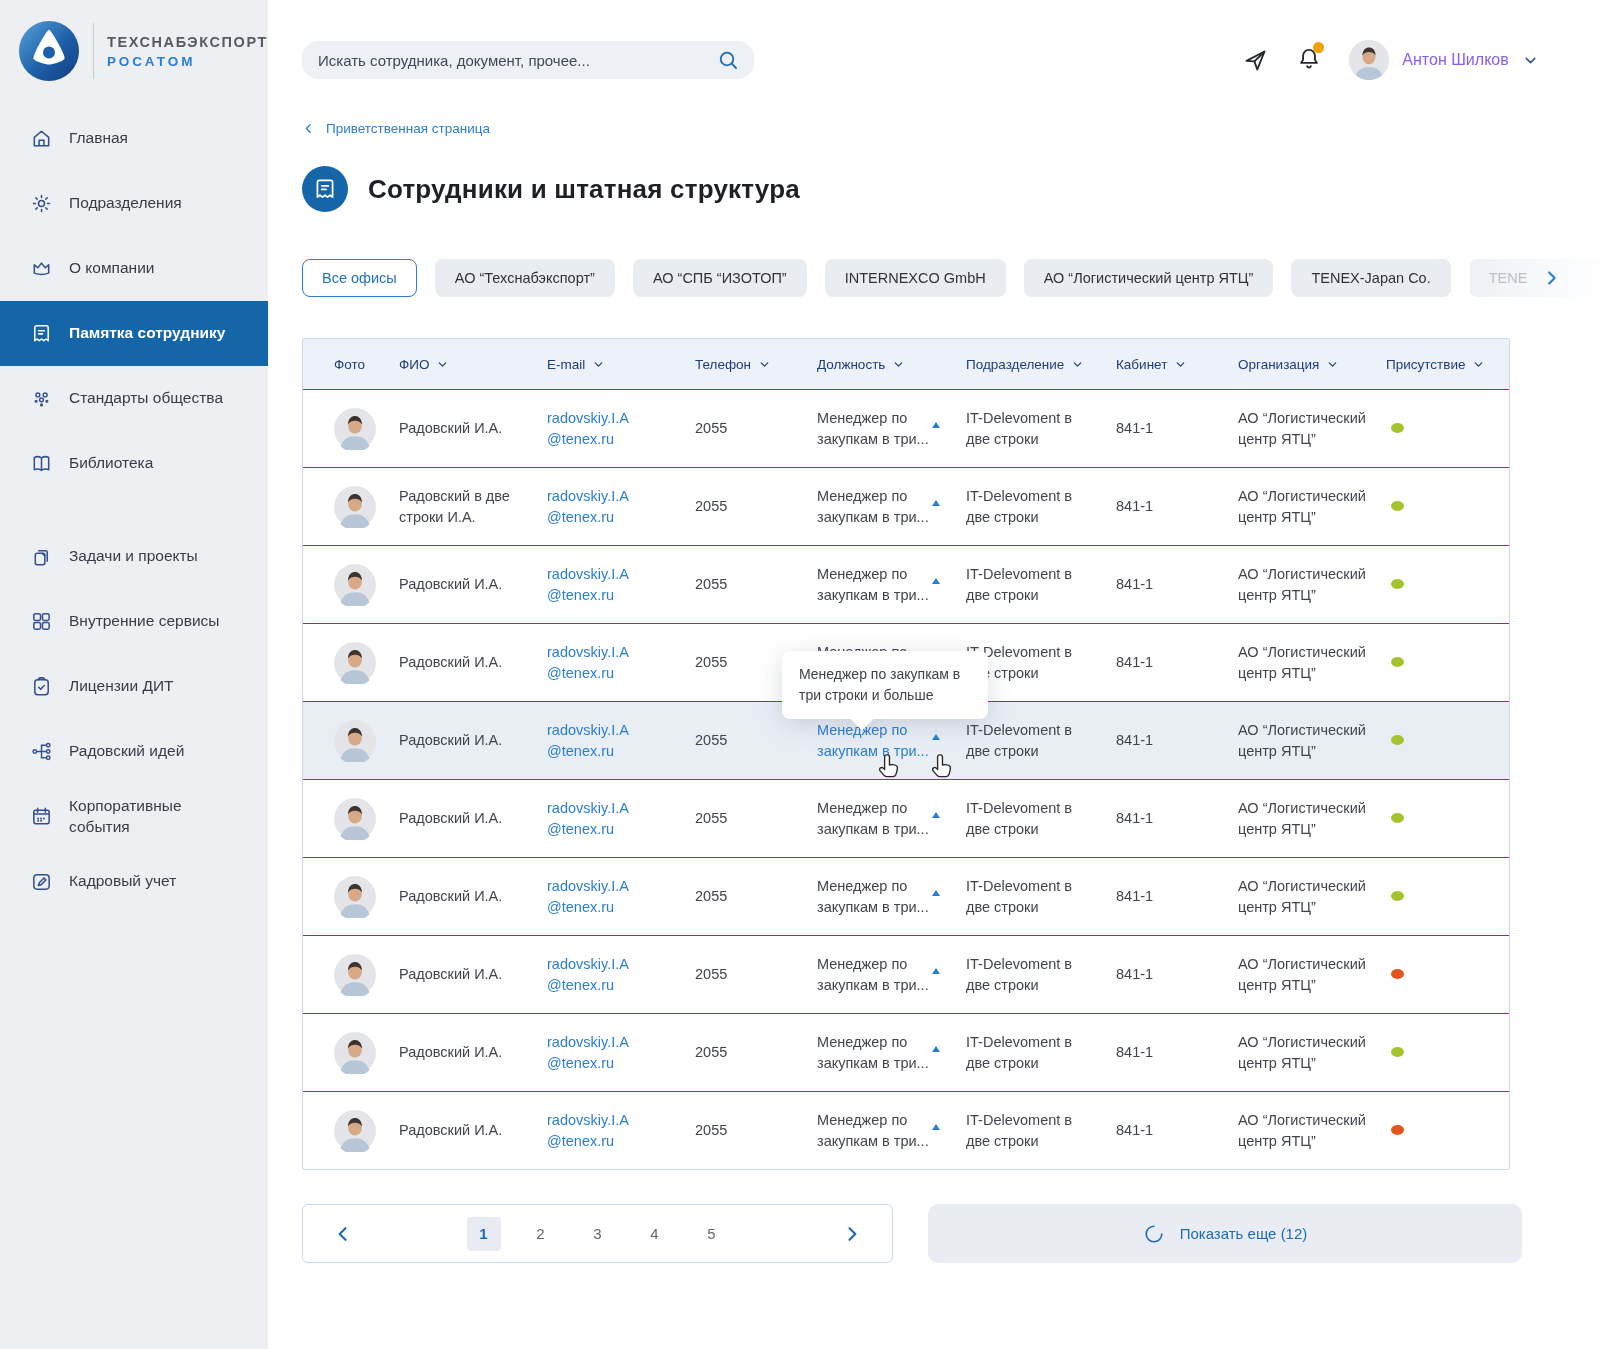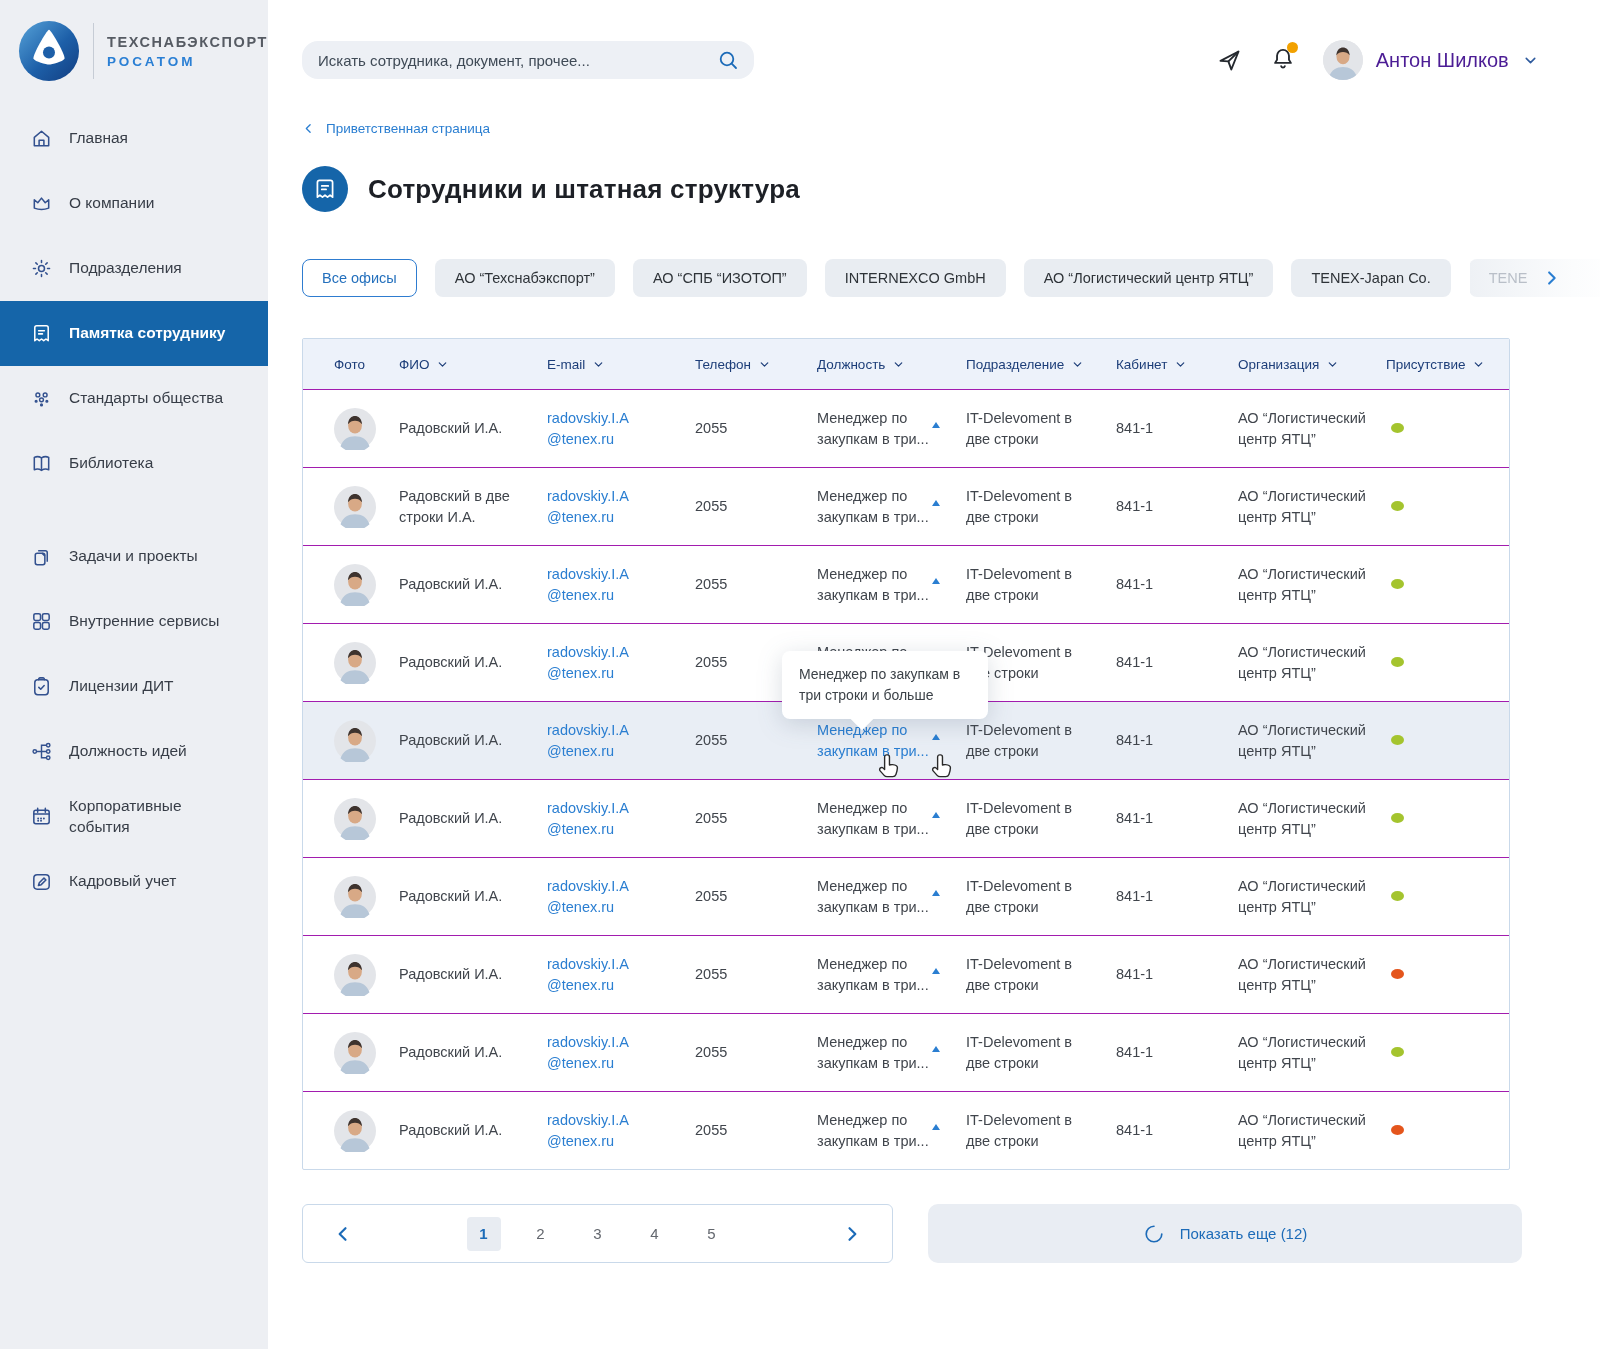--- a/index.html
+++ b/index.html
@@ -34,21 +34,21 @@
   .topbar { display:flex; align-items:center; margin-top:41px; height:38px; }
   .search { width:452px; height:38px; background:#edf0f5; border-radius:16px;
     display:flex; align-items:center; padding:0 14px; }
   .search input { flex:1; border:none; background:transparent; outline:none;
     font-family:"Liberation Sans",sans-serif; font-size:15px; color:#3f4a56; }
   .search input::placeholder { color:#3f4a56; opacity:1; }
   .top-actions { margin-left:auto; margin-right:80px; display:flex; align-items:center; gap:27px; }
   .bell-wrap { position:relative; }
   .badge-dot { position:absolute; right:-2px; top:-3px; width:11px; height:11px; border-radius:50%; background:#f2a100; }
   .user-chip { display:flex; align-items:center; gap:13px; cursor:pointer; }
-  .user-name { font-size:20px; color:#4c1d95;text-align:center; }
+  .user-name { font-size:16px; color:#8b5cf6;text-align:center; }
   .avatar { border-radius:50%; overflow:hidden; background:#e2e4e8; flex:0 0 auto; }
   .avatar.sm { width:40px; height:40px; }
 
   .breadcrumb { margin-top:42px; display:flex; align-items:center; gap:11px;
     color:#2a7ed1; font-size:13.5px; cursor:pointer; width:max-content; }
 
   .page-head { margin-top:30px; display:flex; align-items:center; gap:20px; }
   .page-icon { width:46px; height:46px; border-radius:50%; background:#1565a9;
     display:flex; align-items:center; justify-content:center; color:#fff; }
   .page-title { font-size:26px; font-weight:700; color:#1d2026; margin:0; letter-spacing:.2px; }
@@ -264,33 +264,33 @@
         <span class="ic">
             <svg width="23" height="23">
               <use href="#i-home"></use>
             </svg>
           </span>
         <span class="label">Главная</span>
       </div>
       <div class="menu-item">
         <span class="ic">
             <svg width="23" height="23">
+              <use href="#i-gear"></use>
+            </svg>
+          </span>
+        <span class="label">Подразделения</span>
+      </div>
+      <div class="menu-item">
+        <span class="ic">
+            <svg width="23" height="23">
               <use href="#i-crown"></use>
             </svg>
           </span>
         <span class="label">О компании</span>
       </div>
-      <div class="menu-item">
-        <span class="ic">
-            <svg width="23" height="23">
-              <use href="#i-gear"></use>
-            </svg>
-          </span>
-        <span class="label">Подразделения</span>
-      </div>
       <div class="menu-item active">
         <span class="ic">
             <svg width="23" height="23">
               <use href="#i-memo"></use>
             </svg>
           </span>
         <span class="label">Памятка сотруднику</span>
       </div>
       <div class="menu-item">
         <span class="ic">
@@ -335,21 +335,21 @@
             </svg>
           </span>
         <span class="label">Лицензии ДИТ</span>
       </div>
       <div class="menu-item">
         <span class="ic">
             <svg width="23" height="23">
               <use href="#i-network"></use>
             </svg>
           </span>
-        <span class="label">Должность идей</span>
+        <span class="label">Радовский идей</span>
       </div>
       <div class="menu-item">
         <span class="ic">
             <svg width="23" height="23">
               <use href="#i-calendar"></use>
             </svg>
           </span>
         <span class="label">Корпоративные события</span>
       </div>
       <div class="menu-item">

